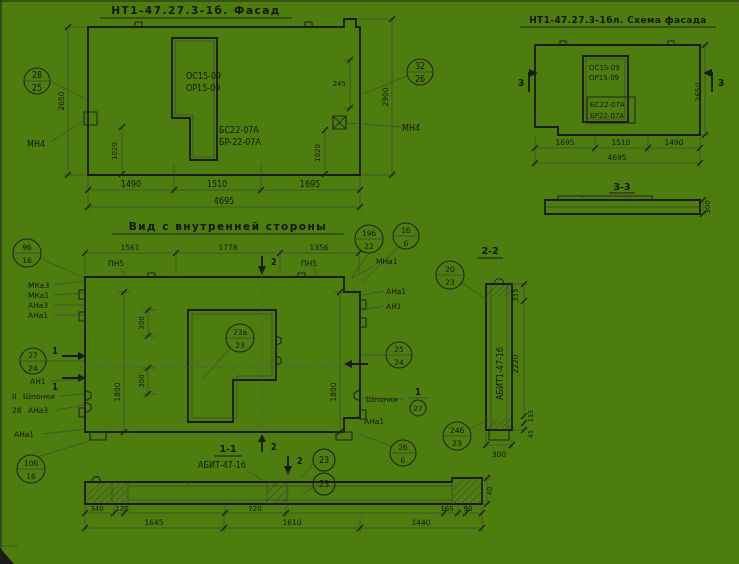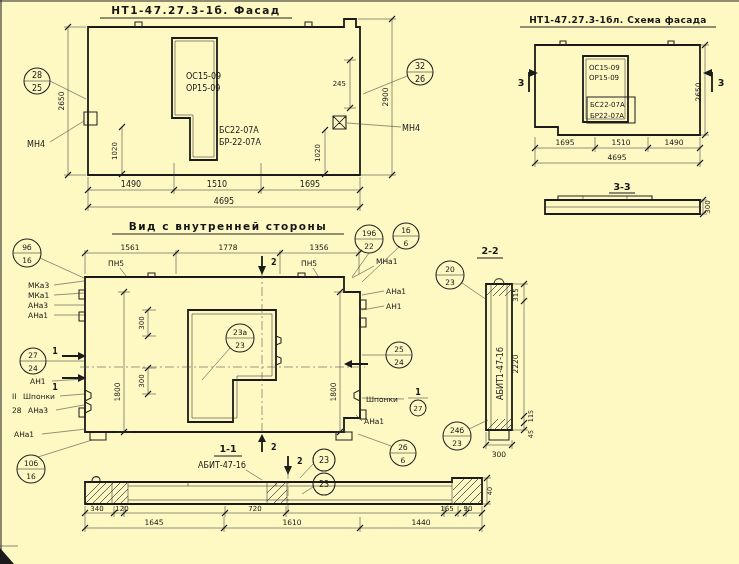--- a/index.html
+++ b/index.html
@@ -1,16 +1,16 @@
 <!DOCTYPE html>
 <html><head>
 <meta charset="utf-8">
 <style>
   html,body{margin:0;padding:0;background:#d8d6d2;}
-  .sheet{position:relative;width:739px;height:564px;background:#fef9c3;overflow:hidden;
+  .sheet{position:relative;width:739px;height:564px;background:#4d7c0f;overflow:hidden;
          font-family:"DejaVu Sans",sans-serif;}
   svg{position:absolute;left:0;top:0;}
   svg text{fill:#161616;font-family:"DejaVu Sans",sans-serif;}
   .t-thick{stroke:#1b1b1b;stroke-width:1.8;fill:none;stroke-linejoin:miter;}
   .t-med{stroke:#222;stroke-width:1.05;fill:none;}
   .t-thin{stroke:#3a3a3a;stroke-width:0.6;fill:none;}
   .dim{stroke:#3a3a3a;stroke-width:0.55;fill:none;}
   .tick{stroke:#1b1b1b;stroke-width:1.1;fill:none;}
   .hatch{stroke:#444;stroke-width:0.8;fill:none;}
   .dashdot{stroke:#555;stroke-width:0.6;fill:none;stroke-dasharray:9 3 2 3;}

